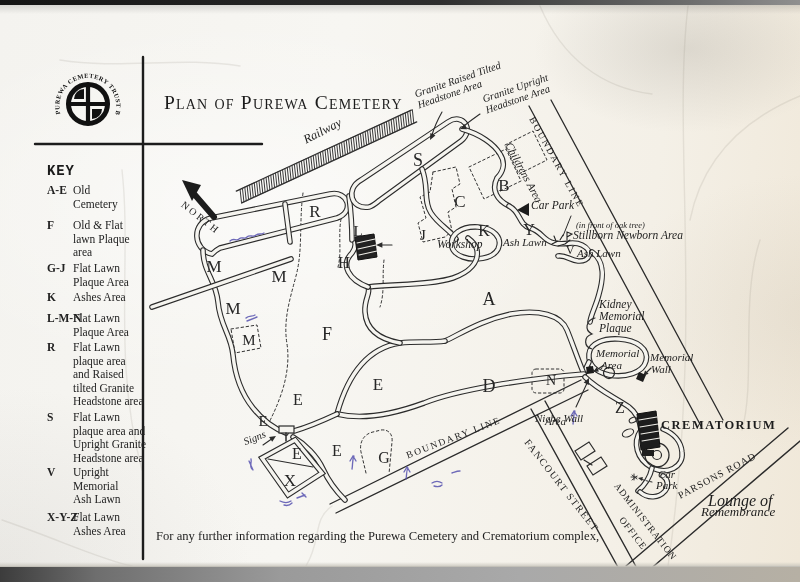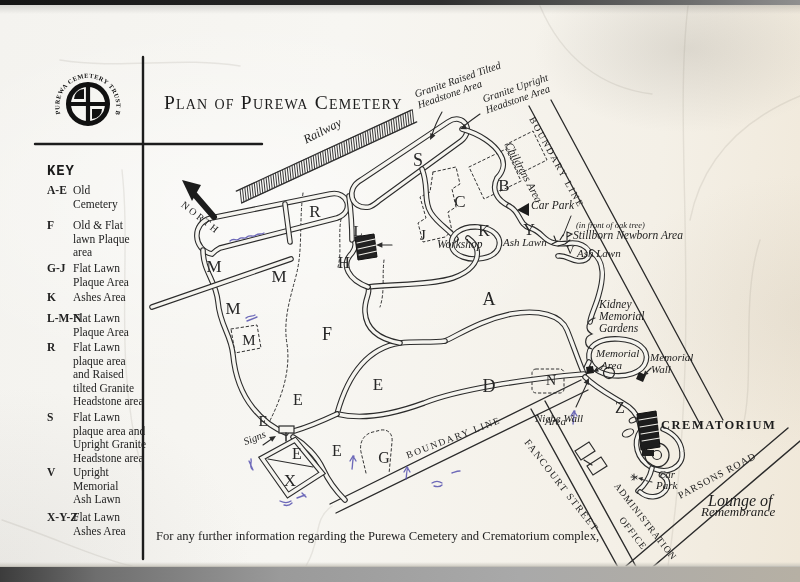--- a/index.html
+++ b/index.html
@@ -338,21 +338,21 @@
         <span class="lbl it" style="left: 484px; top: 105px; font-size: 10.5px; transform: rotate(-19deg);">Headstone Area</span>
         <span class="lbl " style="left: 536px; top: 115px; font-size: 9.5px; transform: rotate(61deg); letter-spacing: 2px;">BOUNDARY LINE</span>
         <span class="lbl it" style="left: 514px; top: 140px; font-size: 11px; transform: rotate(62deg);">Childrens Area</span>
         <span class="lbl it" style="left: 531px; top: 199px; font-size: 11.5px;">Car Park</span>
         <span class="lbl it" style="left: 573px; top: 217px; font-size: 11.5px; margin-top: 12px;">Stillborn Newborn Area</span>
         <span class="lbl it" style="left: 576px; top: 220px; font-size: 8.5px;">(in front of oak tree)</span>
         <span class="lbl it" style="left: 503px; top: 236px; font-size: 11px;">Ash Lawn</span>
         <span class="lbl it" style="left: 577px; top: 247px; font-size: 11px;">Ash Lawn</span>
         <span class="lbl it" style="left: 599px; top: 298px; font-size: 11.5px;">Kidney</span>
         <span class="lbl it" style="left: 599px; top: 310px; font-size: 11.5px;">Memorial</span>
-        <span class="lbl it" style="left: 599px; top: 322px; font-size: 11.5px;">Gardens</span>
+        <span class="lbl it" style="left: 599px; top: 322px; font-size: 11.5px;">Plaque</span>
         <span class="lbl it" style="left: 596px; top: 347px; font-size: 11px;">Memorial</span>
         <span class="lbl it" style="left: 601px; top: 359px; font-size: 11px;">Area</span>
         <span class="lbl it" style="left: 650px; top: 351px; font-size: 11px;">Memorial</span>
         <span class="lbl it" style="left: 651px; top: 363px; font-size: 11px;">Wall</span>
         <span class="lbl it" style="left: 535px; top: 412px; font-size: 11px;">Niche Wall</span>
         <span class="lbl it" style="left: 545px; top: 415px; font-size: 11px;">Area</span>
         <span class="lbl bold" style="left: 661px; top: 418px; font-size: 12.5px; letter-spacing: 1.5px;">CREMATORIUM</span>
         <span class="lbl " style="left: 531px; top: 437px; font-size: 10px; transform: rotate(52deg); letter-spacing: 1.5px;">FANCOURT STREET</span>
         <span class="lbl " style="left: 620px; top: 481px; font-size: 9.5px; transform: rotate(52deg); letter-spacing: 1px;">ADMINISTRATION</span>
         <span class="lbl " style="left: 625px; top: 515px; font-size: 9.5px; transform: rotate(52deg); letter-spacing: 1px;">OFFICE</span>

